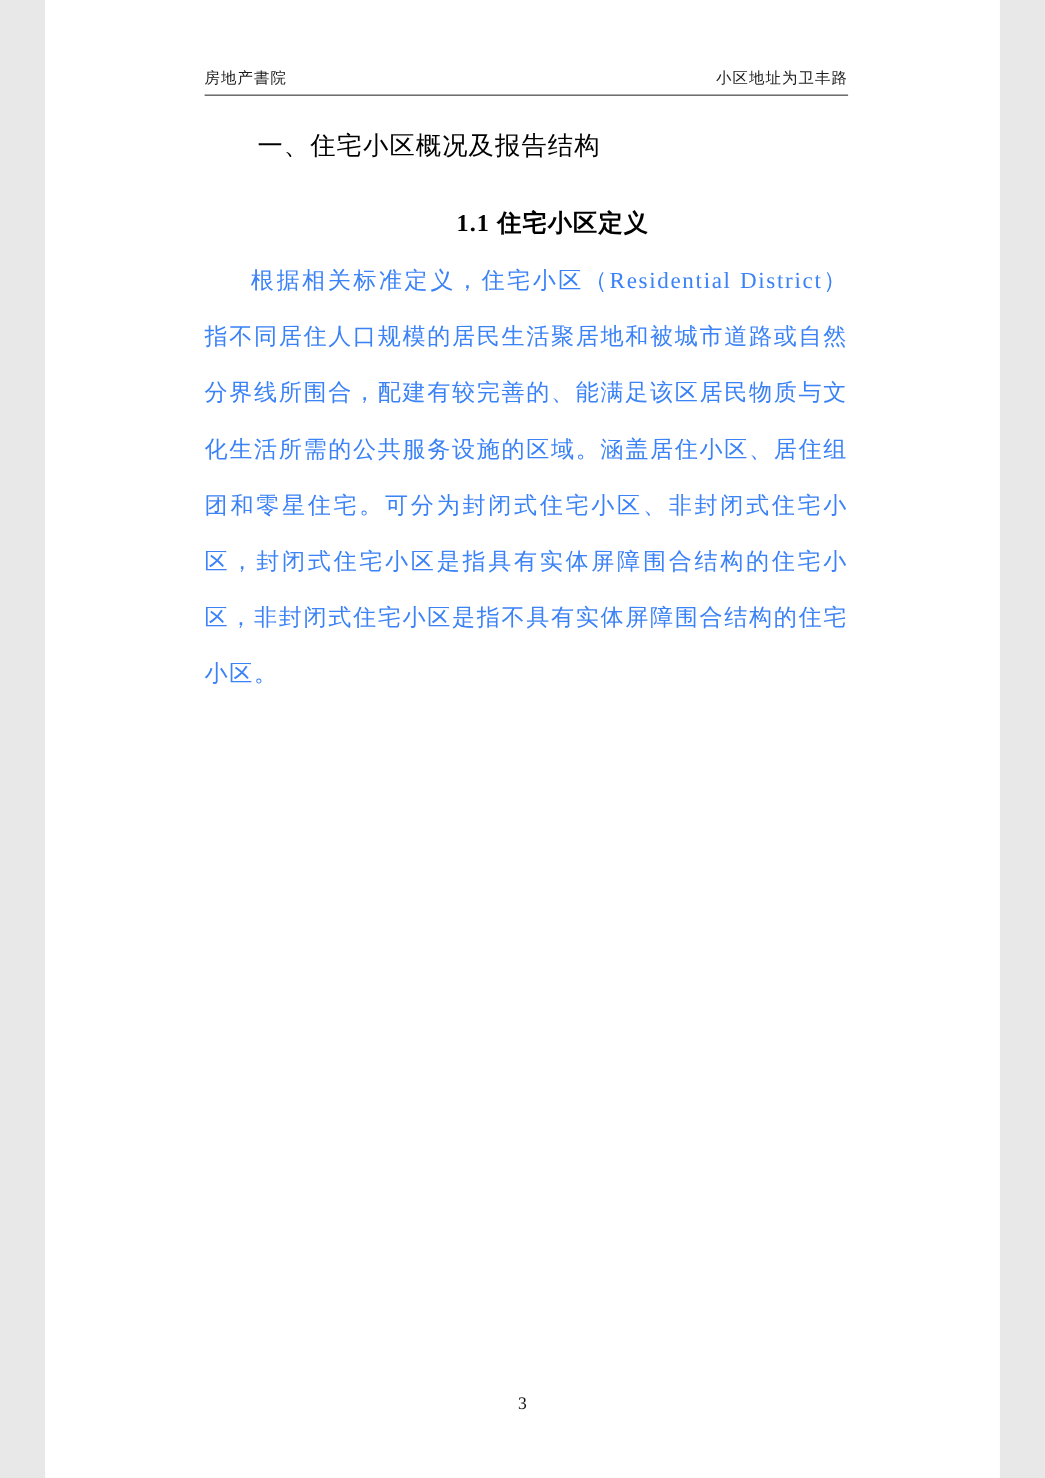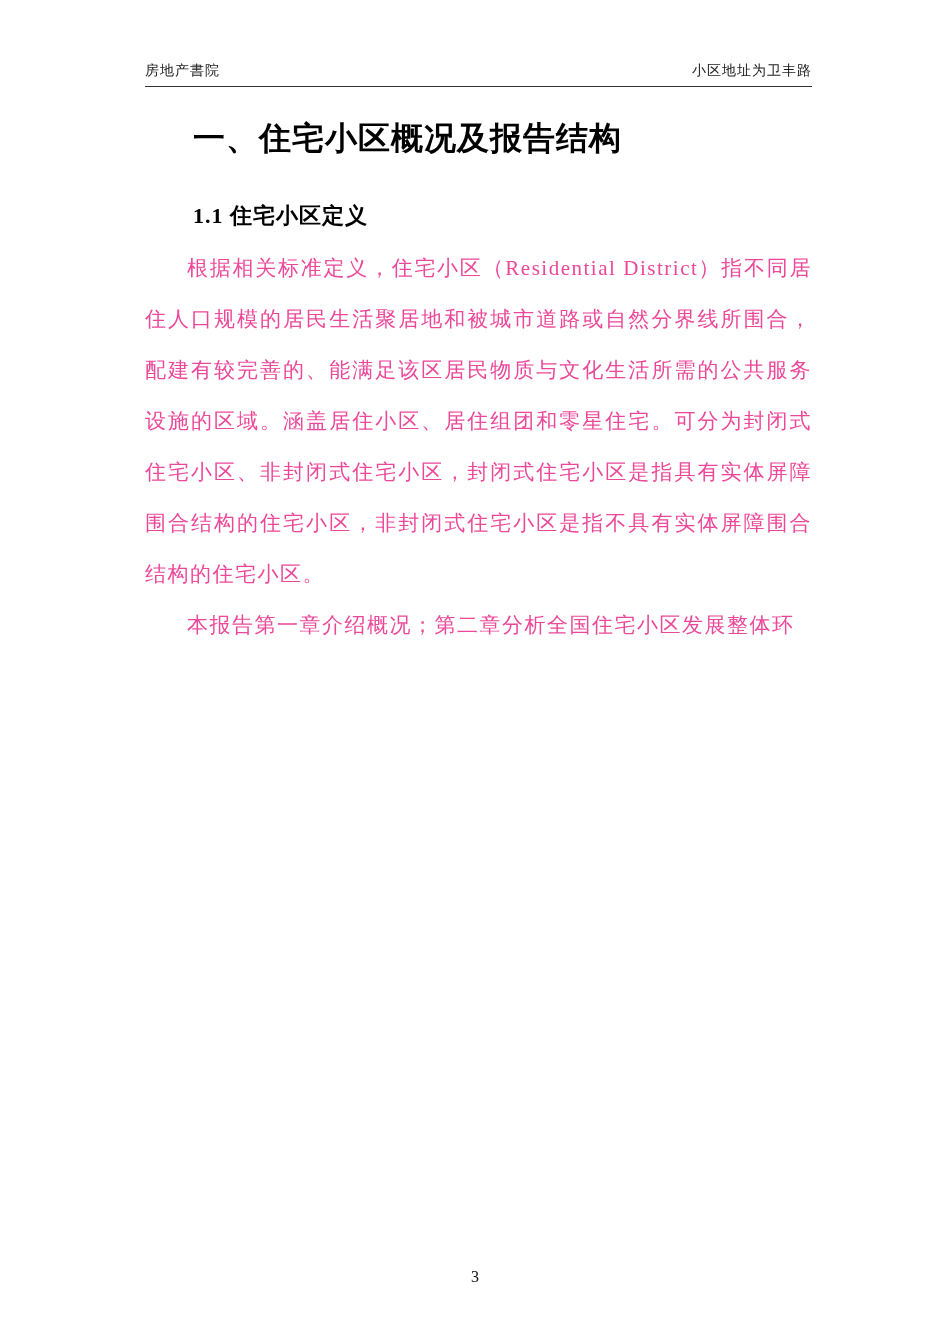--- a/index.html
+++ b/index.html
@@ -1,21 +1,21 @@
 <!DOCTYPE html>
 <html><head>
 <meta charset="utf-8">
 <style>
   * { margin: 0; padding: 0; box-sizing: border-box; }
   html, body { background: #e8e8e8; }
   body { font-family: "Liberation Serif", "DejaVu Serif", serif; }
 
   .page {
     position: relative;
-    width: 950px;
+    width: 868px;
     height: 1344px;
     margin: 0 auto;
     background: #ffffff;
     color: #000000;
     overflow: hidden;
   }
 
   .header {
     position: absolute;
     top: 62px;
@@ -32,46 +32,46 @@
   }
 
   .content {
     position: absolute;
     top: 105px;
     left: 145px;
     right: 138px;
   }
 
   .h1 {
-    font-size: 32px;
-    font-weight: bold;
+    font-size: 23px;
+    font-weight: normal;
     padding-left: 48px;
     margin-top: 12px;
     letter-spacing: 1px;
   }
 
   .h2 {
     font-size: 22px;
     font-weight: bold;
     padding-left: 48px;
     letter-spacing: 1px;
   }
 
-  .h2-first { margin-top: 40px; }
+  .h2-first { margin-top: 40px; text-align: center; }
   .h2-spaced { margin-top: 28px; }
 
   .para {
     font-size: 21px;
     line-height: 51px;
     text-align: justify;
     text-justify: inter-character;
     text-indent: 2em;
     letter-spacing: 1.5px;
     margin-top: 12px;
-    color: #ec4899;
+    color: #3b82f6;
   }
 
   .para-last { margin-top: 0px; }
 
   .footer {
     position: absolute;
     bottom: 58px;
     left: 0;
     width: 100%;
     text-align: center;
@@ -90,19 +90,18 @@
   </div>
 
   <div class="content">
 
     <div class="h1">一、住宅小区概况及报告结构</div>
 
     <div class="h2 h2-first">1.1 住宅小区定义</div>
     <p class="para">根据相关标准定义，住宅小区（Residential District）指不同居住人口规模的居民生活聚居地和被城市道路或自然分界线所围合，配建有较完善的、能满足该区居民物质与文化生活所需的公共服务设施的区域。涵盖居住小区、居住组团和零星住宅。可分为封闭式住宅小区、非封闭式住宅小区，封闭式住宅小区是指具有实体屏障围合结构的住宅小区，非封闭式住宅小区是指不具有实体屏障围合结构的住宅小区。</p>
 
 
-    <p class="para para-last">本报告第一章介绍概况；第二章分析全国住宅小区发展整体环</p>
 
   </div>
 
   <div class="footer">3</div>
 
 </div>
 
 </body></html>

